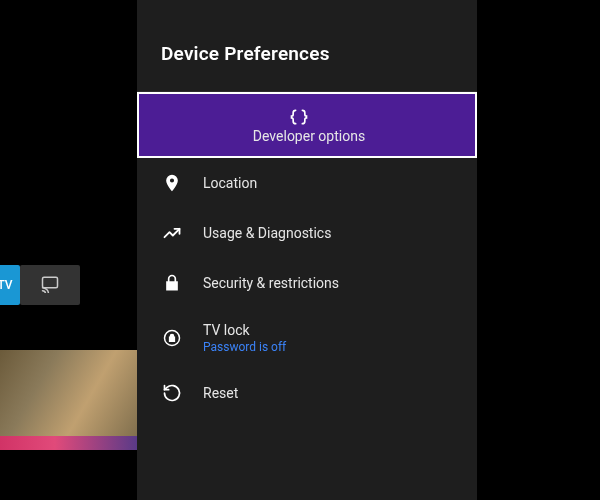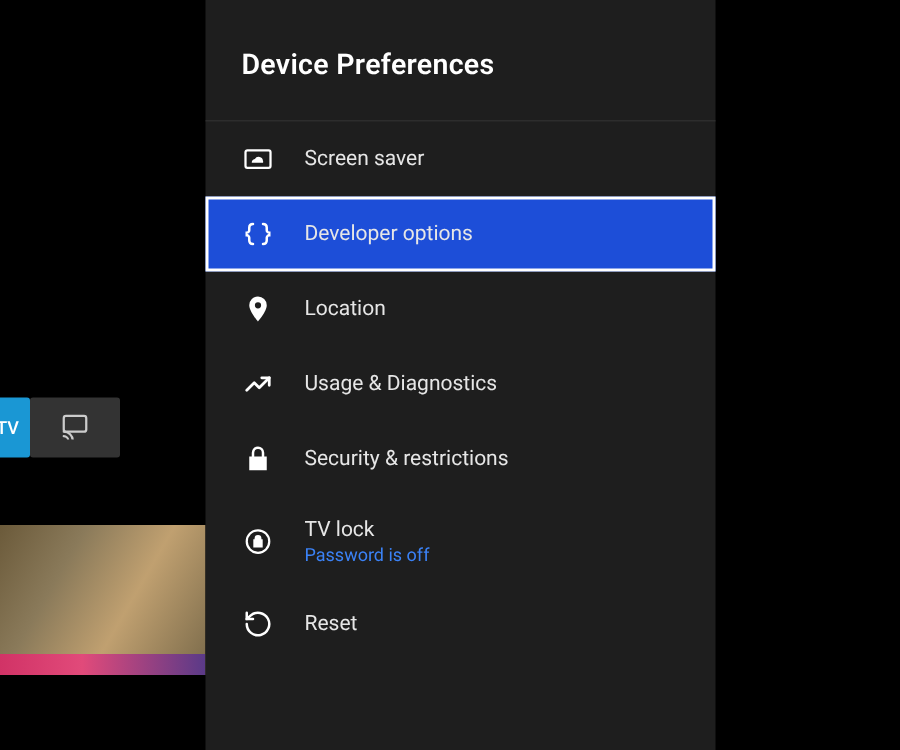--- a/index.html
+++ b/index.html
@@ -10,26 +10,26 @@
     .bg-tile { width: 60px; height: 40px; background: #333; border-radius: 2px; display: flex; align-items: center; justify-content: center; color: #ccc; font-size: 11px; }
     .bg-tile.tv { background: #1a97d4; color: #fff; font-weight: 500; font-size: 12px; }
     .bg-tile.cast { background: #333; }
     .bg-tile.cast svg { width: 22px; height: 18px; }
     .bg-banner { position: absolute; left: 0; top: 350px; width: 137px; height: 100px; background: linear-gradient(120deg, #6b5a3a 0%, #8a7a5a 30%, #c0a070 60%, #7a6a4a 100%); overflow: hidden; }
     .bg-banner::after { content:""; position:absolute; bottom:0; left:0; right:0; height:14px; background: linear-gradient(90deg, #d13366 0%, #e14a7a 40%, #5a3a88 100%); }
     .bg-banner .tag { position:absolute; bottom:1px; left:6px; color:#fff; font-size:7.5px; letter-spacing:0.5px; font-weight:600; }
     .bg-tile.half { width:30px; margin-left:-10px; border-top-left-radius:0; border-bottom-left-radius:0; }
 
     .panel { position: absolute; left: 137px; top: 0; width: 340px; height: 500px; background: #1e1e1e; }
-    .panel-header { padding: 31px 24px 26px; }
+    .panel-header { padding: 42px 24px 26px; }
     .panel-title { color: #fff; font-size: 19px; font-weight: 600; letter-spacing: 0.2px; }
     .divider { height: 1px; background: #2d2d2d; }
 
     .item { display: flex; align-items: center; padding: 14px 20px 14px 24px; cursor: pointer; }
-    .item.selected { background: #1d4ed8; outline: 2px solid #fff; outline-offset: -2px; }
+    .item.selected { background: #4c1d95; outline: 2px solid #fff; outline-offset: -2px; flex-direction: column; }
     .item .icon { width: 22px; height: 22px; display: inline-flex; align-items: center; justify-content: center; flex-shrink: 0; margin-right: 20px; color: #fff; }
     .item .icon svg { width: 20px; height: 20px; }
     .item .text-wrap { display: flex; flex-direction: column; }
     .item .label { color: #e6e6e6; font-size: 14px; }
     .item .sub { color: #3b82f6; font-size: 12px; margin-top: 2px; }
   </style>
 </head>
 <body>
 
 <div class="bg-layer">
@@ -48,31 +48,20 @@
     <span class="tag">NEW SHOW</span>
   </div>
 </div>
 
 <div class="panel">
   <div class="panel-header">
     <div class="panel-title">Device Preferences</div>
   </div>
   <div class="divider"></div>
 
-  <div class="item">
-    <span class="icon">
-      <svg viewBox="0 0 24 24" fill="none" stroke="#fff" stroke-width="1.8">
-          <rect x="2" y="5" width="20" height="14" rx="1.5"></rect>
-          <path d="M7 15a3 3 0 0 1 2.5-3 3.5 3.5 0 0 1 6.5 1.5 2 2 0 0 1 0 1.5H7z" fill="#fff" stroke="none"></path>
-        </svg>
-    </span>
-    <div class="text-wrap">
-        <span class="label">Screen saver</span>
-      </div>
-  </div>
 
   <div class="item selected">
     <span class="icon">
       <svg viewBox="0 0 24 24" fill="none" stroke="#fff" stroke-width="2" stroke-linecap="round">
           <path d="M8 4c-2 0-3 1-3 3v2c0 1-1 2-2 2v2c1 0 2 1 2 2v2c0 2 1 3 3 3M16 4c2 0 3 1 3 3v2c0 1 1 2 2 2v2c-1 0-2 1-2 2v2c0 2-1 3-3 3"></path>
         </svg>
     </span>
     <div class="text-wrap">
         <span class="label">Developer options</span>
       </div>

